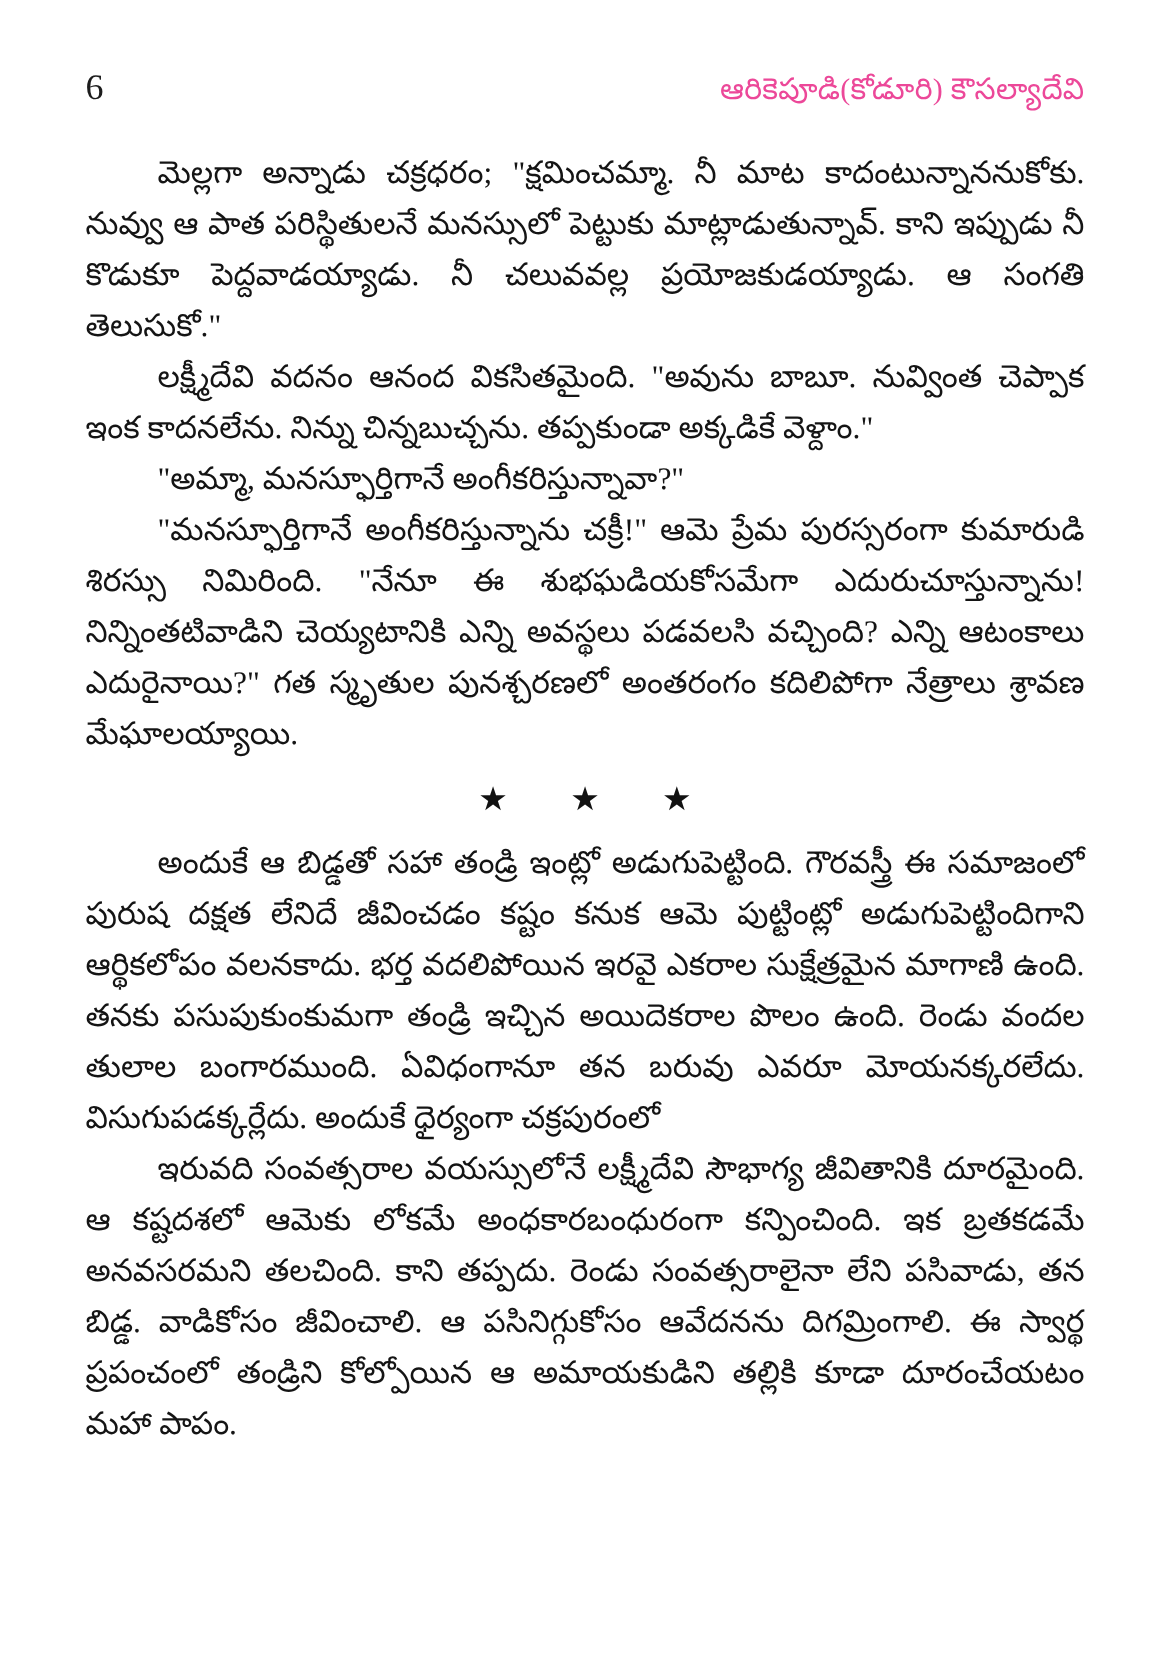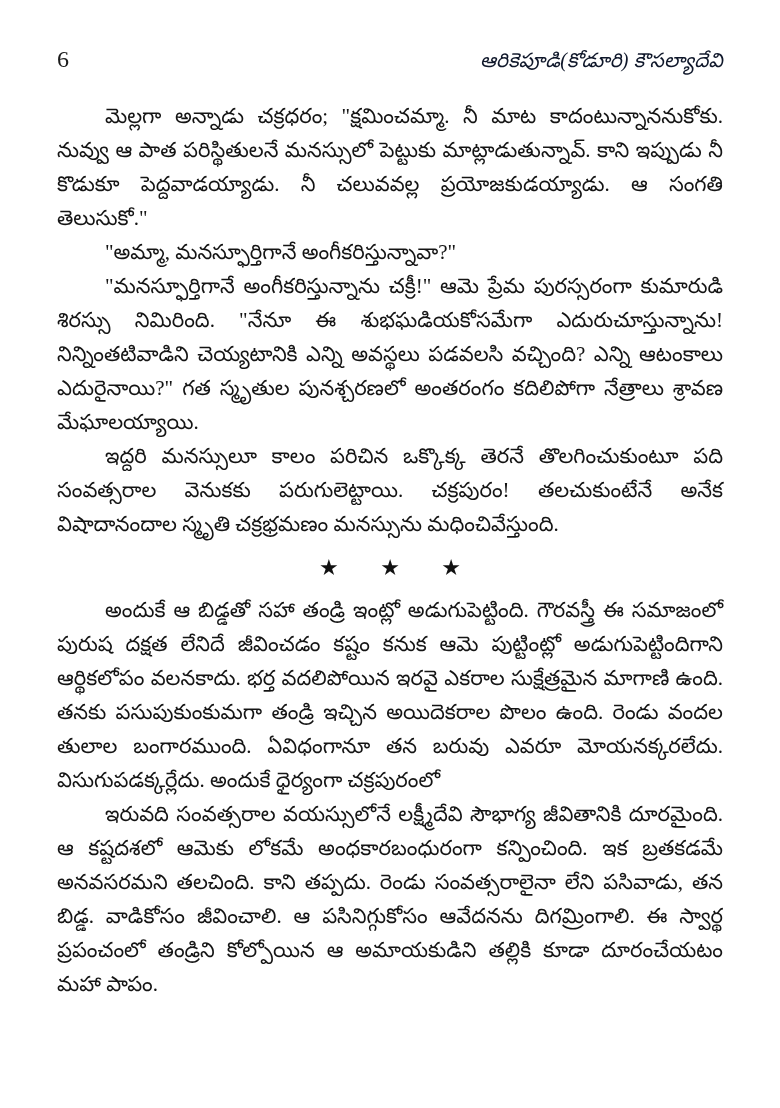--- a/index.html
+++ b/index.html
@@ -25,22 +25,21 @@
     align-items: baseline;
     margin-bottom: 22px;
   }
   .page-number {
     font-size: 24px;
     font-family: "Liberation Serif", "DejaVu Serif", serif;
     color: #1c1c1c;
   }
   .running-title {
     font-size: 20px;
-    font-style: italic;
-    color: #0f172a;
+    color: #ec4899;
     letter-spacing: 0.2px;
   }
   .page-body {
     font-size: 21px;
     line-height: 34px;
     text-align: justify;
     color: #141414;
   }
   .page-body p {
     margin: 0;
@@ -61,23 +60,23 @@
 
 <div class="page">
 
   <header class="page-header">
     <span class="page-number">6</span>
     <span class="running-title">ఆరికెపూడి(కోడూరి) కౌసల్యాదేవి</span>
   </header>
 
   <main class="page-body">
     <p>మెల్లగా అన్నాడు చక్రధరం; "క్షమించమ్మా. నీ మాట కాదంటున్నాననుకోకు. నువ్వు ఆ పాత పరిస్థితులనే మనస్సులో పెట్టుకు మాట్లాడుతున్నావ్. కాని ఇప్పుడు నీ కొడుకూ పెద్దవాడయ్యాడు. నీ చలువవల్ల ప్రయోజకుడయ్యాడు. ఆ సంగతి తెలుసుకో."</p>
+    <p>లక్ష్మీదేవి వదనం ఆనంద వికసితమైంది. "అవును బాబూ. నువ్వింత చెప్పాక ఇంక కాదనలేను. నిన్ను చిన్నబుచ్చను. తప్పకుండా అక్కడికే వెళ్దాం."</p>
     <p>"అమ్మా, మనస్ఫూర్తిగానే అంగీకరిస్తున్నావా?"</p>
     <p>"మనస్ఫూర్తిగానే అంగీకరిస్తున్నాను చక్రీ!" ఆమె ప్రేమ పురస్సరంగా కుమారుడి శిరస్సు నిమిరింది. "నేనూ ఈ శుభఘడియకోసమేగా ఎదురుచూస్తున్నాను! నిన్నింతటివాడిని చెయ్యటానికి ఎన్ని అవస్థలు పడవలసి వచ్చింది? ఎన్ని ఆటంకాలు ఎదురైనాయి?" గత స్మృతుల పునశ్చరణలో అంతరంగం కదిలిపోగా నేత్రాలు శ్రావణ మేఘాలయ్యాయి.</p>
-    <p>ఇద్దరి మనస్సులూ కాలం పరిచిన ఒక్కొక్క తెరనే తొలగించుకుంటూ పది సంవత్సరాల వెనుకకు పరుగులెట్టాయి. చక్రపురం! తలచుకుంటేనే అనేక విషాదానందాల స్మృతి చక్రభ్రమణం మనస్సును మధించివేస్తుంది.</p>
 
     <div class="separator">★ ★ ★</div>
 
     <p>అందుకే ఆ బిడ్డతో సహా తండ్రి ఇంట్లో అడుగుపెట్టింది. గౌరవస్త్రీ ఈ సమాజంలో పురుష దక్షత లేనిదే జీవించడం కష్టం కనుక ఆమె పుట్టింట్లో అడుగుపెట్టిందిగాని ఆర్థికలోపం వలనకాదు. భర్త వదలిపోయిన ఇరవై ఎకరాల సుక్షేత్రమైన మాగాణి ఉంది. తనకు పసుపుకుంకుమగా తండ్రి ఇచ్చిన అయిదెకరాల పొలం ఉంది. రెండు వందల తులాల బంగారముంది. ఏవిధంగానూ తన బరువు ఎవరూ మోయనక్కరలేదు. విసుగుపడక్కర్లేదు. అందుకే ధైర్యంగా చక్రపురంలో</p>
     <p>ఇరువది సంవత్సరాల వయస్సులోనే లక్ష్మీదేవి సౌభాగ్య జీవితానికి దూరమైంది. ఆ కష్టదశలో ఆమెకు లోకమే అంధకారబంధురంగా కన్పించింది. ఇక బ్రతకడమే అనవసరమని తలచింది. కాని తప్పదు. రెండు సంవత్సరాలైనా లేని పసివాడు, తన బిడ్డ. వాడికోసం జీవించాలి. ఆ పసినిగ్గుకోసం ఆవేదనను దిగమ్రింగాలి. ఈ స్వార్థ ప్రపంచంలో తండ్రిని కోల్పోయిన ఆ అమాయకుడిని తల్లికి కూడా దూరంచేయటం మహా పాపం.</p>
   </main>
 
 </div>
 
 </body></html>

